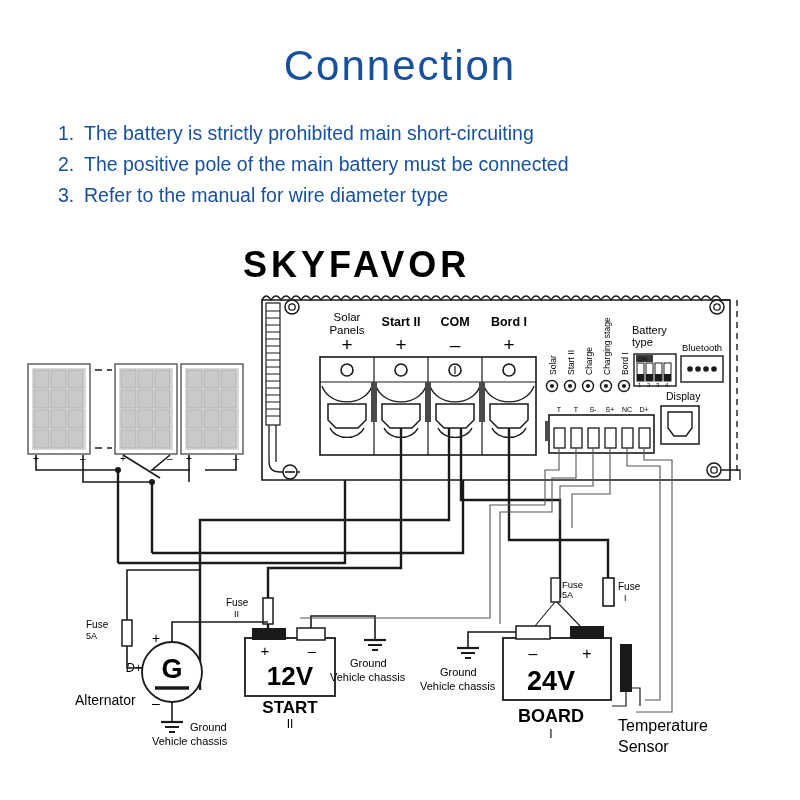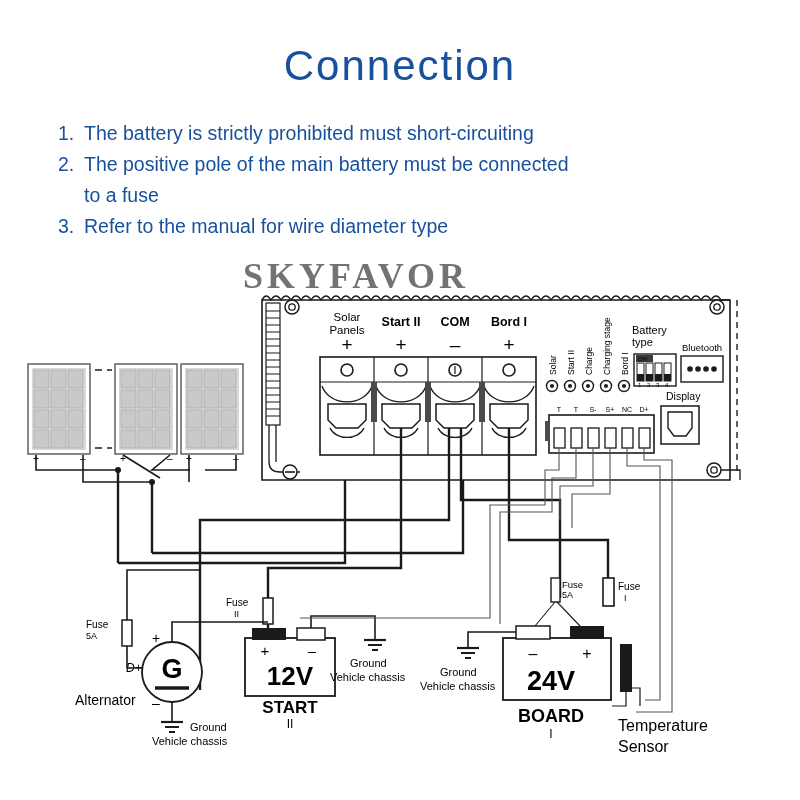--- a/index.html
+++ b/index.html
@@ -6,45 +6,41 @@
   body{width:800px;height:800px;position:relative;overflow:hidden;
        font-family:"Liberation Sans",sans-serif;color:#000;}
   #stage{position:absolute;left:0;top:0;width:800px;height:679px;}
   .title{position:absolute;left:0;top:42px;width:800px;text-align:center;
          font-size:42px;color:#17509b;letter-spacing:2px;font-weight:400;}
   .notes{position:absolute;left:58px;top:118px;width:720px;color:#17509b;
          font-size:19.5px;line-height:30px;}
   .note{display:flex;align-items:flex-start;margin-bottom:1px;}
   .note .num{width:26px;flex:0 0 26px;}
   .note .txt{flex:1;}
-  .watermark{position:absolute;left:243px;top:255px;font-size:36px;
-             font-weight:bold;color:#737373;letter-spacing:4px;
-             font-family:Liberation Serif, serif;}
+  .watermark{position:absolute;left:243px;top:244px;font-size:36px;
+             font-weight:bold;color:#000000;letter-spacing:4px;
+             font-family:Liberation Sans, sans-serif;}
   svg{position:absolute;left:0;top:0;}
   .lbl{font-family:"Liberation Sans",sans-serif;fill:#000;}
 </style>
 </head>
 <body>
 
 <div id="stage">
 
   <div class="title">Connection</div>
 
   <div class="notes">
     <div class="note">
       <span class="num">1.</span>
-      <span class="txt">The battery is strictly prohibited must short-circuiting</span>
+      <span class="txt">The battery is strictly prohibited main short-circuiting</span>
     </div>
     <div class="note">
       <span class="num">2.</span>
       <span class="txt">The positive pole of the main battery must be connected</span>
-    </div>
-    <div class="note">
-      <span class="num"></span>
-      <span class="txt">to a fuse</span>
     </div>
     <div class="note">
       <span class="num">3.</span>
       <span class="txt">Refer to the manual for wire diameter type</span>
     </div>
   </div>
 
   <div class="watermark">SKYFAVOR</div>
 
   <svg width="800" height="800" viewBox="0 0 800 800">

